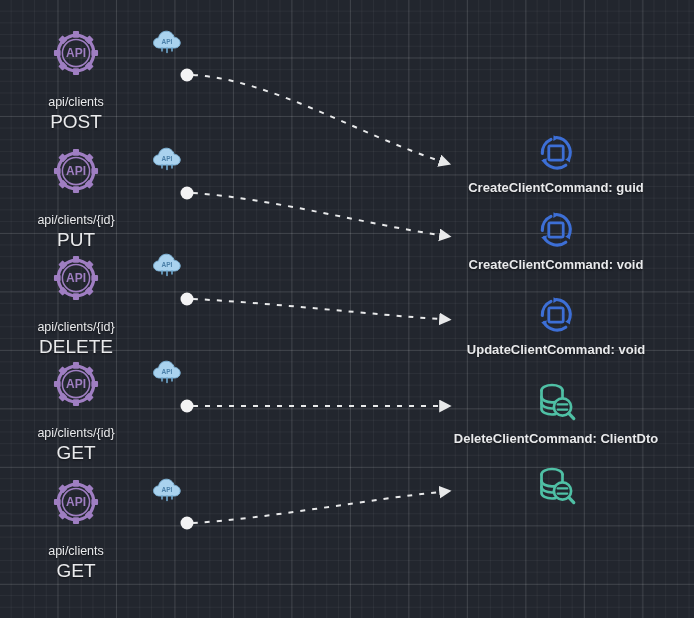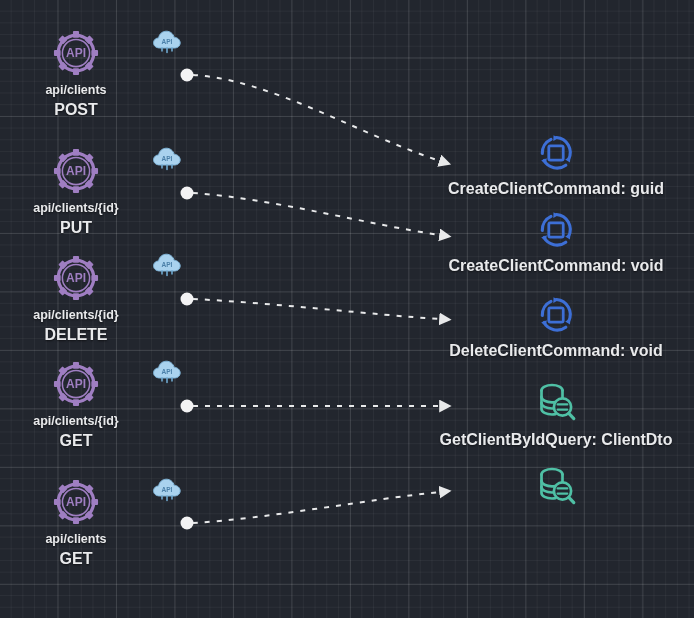--- a/index.html
+++ b/index.html
@@ -49,43 +49,43 @@
     width: 230px;
     margin-left: -115px;
   }
 
   .node .icon-wrap {
     display: block;
     line-height: 0;
   }
 
   .node .labels {
-    margin-top: 4px;
+    margin-top: 16px;
     text-align: center;
     color: #e9eaec;
-    font-weight: bold;
+    font-weight: normal;
     font-size: 12.5px;
     line-height: 20px;
     text-shadow: 0 1px 2px rgba(0,0,0,0.55);
   }
-  .node .labels .line2 { font-size: 16px; }
+  .node .labels .line2 { font-size: 19px; }
 
   .right-node {
     position: absolute;
     display: flex;
     flex-direction: column;
     align-items: center;
     width: 300px;
     margin-left: -150px;
   }
   .right-node .labels {
     margin-top: 2px;
     color: #e9eaec;
     font-weight: bold;
-    font-size: 16px;
+    font-size: 13px;
     white-space: nowrap;
     text-shadow: 0 1px 2px rgba(0,0,0,0.55);
   }
 
   .cloud-node {
     position: absolute;
     width: 30px;
     height: 26px;
     margin-left: -15px;
     line-height: 0;
@@ -353,39 +353,39 @@
           <path d="M21.5,5.5 A15,15 0 0 1 33.5,27.5"></path>
           <path d="M30.8,33.2 A15,15 0 0 1 9.0,28.5"></path>
           <path d="M7.3,21.5 A15,15 0 0 1 16.0,7.3"></path>
         </g>
         <path d="M18.5,3.2 L23.6,6.0 L18.3,9.0 Z" fill="#3d6fd6"></path>
         <path d="M11.0,32.2 L6.2,28.6 L11.8,26.2 Z" fill="#3d6fd6"></path>
         <path d="M35.4,24.6 L35.0,30.6 L30.2,27.5 Z" fill="#3d6fd6"></path>
         <rect x="13.8" y="13.8" width="14.4" height="14.4" rx="1.6" fill="none" stroke="#3d6fd6" stroke-width="2.8"></rect>
       </svg>
     </span>
-    <div class="labels">DeleteClientCommand: void</div>
+    <div class="labels">UpdateClientCommand: void</div>
   </div>
 
   <div class="right-node" style="left:556px; top:379px;">
     <span>
       <svg width="46" height="46" viewBox="0 0 46 46">
         <g fill="none" stroke="#4fc0a5" stroke-width="2.7" stroke-linecap="round">
           <path d="M8.5,11.5 C8.5,8.4 13.2,6.0 19.0,6.0 C24.8,6.0 29.5,8.4 29.5,11.5"></path>
           <path d="M8.5,11.5 L8.5,30.0 C8.5,33.1 13.2,35.5 19.0,35.5 C20.2,35.5 21.3,35.4 22.4,35.2"></path>
           <path d="M29.5,11.5 L29.5,19.0"></path>
           <path d="M8.5,17.8 C8.5,20.9 13.2,23.3 19.0,23.3 C20.0,23.3 21.0,23.2 21.9,23.1"></path>
           <path d="M8.5,24.0 C8.5,27.1 13.2,29.5 19.0,29.5 C19.4,29.5 19.8,29.5 20.2,29.5"></path>
         </g>
         <circle cx="29.5" cy="28.0" r="8.6" fill="#22262e" stroke="#4fc0a5" stroke-width="2.7"></circle>
         <path d="M24.6,25.4 L34.3,25.4 M24.6,30.6 L34.3,30.6" stroke="#4fc0a5" stroke-width="2.2" stroke-linecap="round"></path>
         <path d="M35.8,34.4 L40.8,39.6" stroke="#4fc0a5" stroke-width="3.2" stroke-linecap="round"></path>
       </svg>
     </span>
-    <div class="labels">GetClientByIdQuery: ClientDto</div>
+    <div class="labels">DeleteClientCommand: ClientDto</div>
   </div>
 
   <div class="right-node" style="left:556px; top:463px;">
     <span>
       <svg width="46" height="46" viewBox="0 0 46 46">
         <g fill="none" stroke="#4fc0a5" stroke-width="2.7" stroke-linecap="round">
           <path d="M8.5,11.5 C8.5,8.4 13.2,6.0 19.0,6.0 C24.8,6.0 29.5,8.4 29.5,11.5"></path>
           <path d="M8.5,11.5 L8.5,30.0 C8.5,33.1 13.2,35.5 19.0,35.5 C20.2,35.5 21.3,35.4 22.4,35.2"></path>
           <path d="M29.5,11.5 L29.5,19.0"></path>
           <path d="M8.5,17.8 C8.5,20.9 13.2,23.3 19.0,23.3 C20.0,23.3 21.0,23.2 21.9,23.1"></path>

